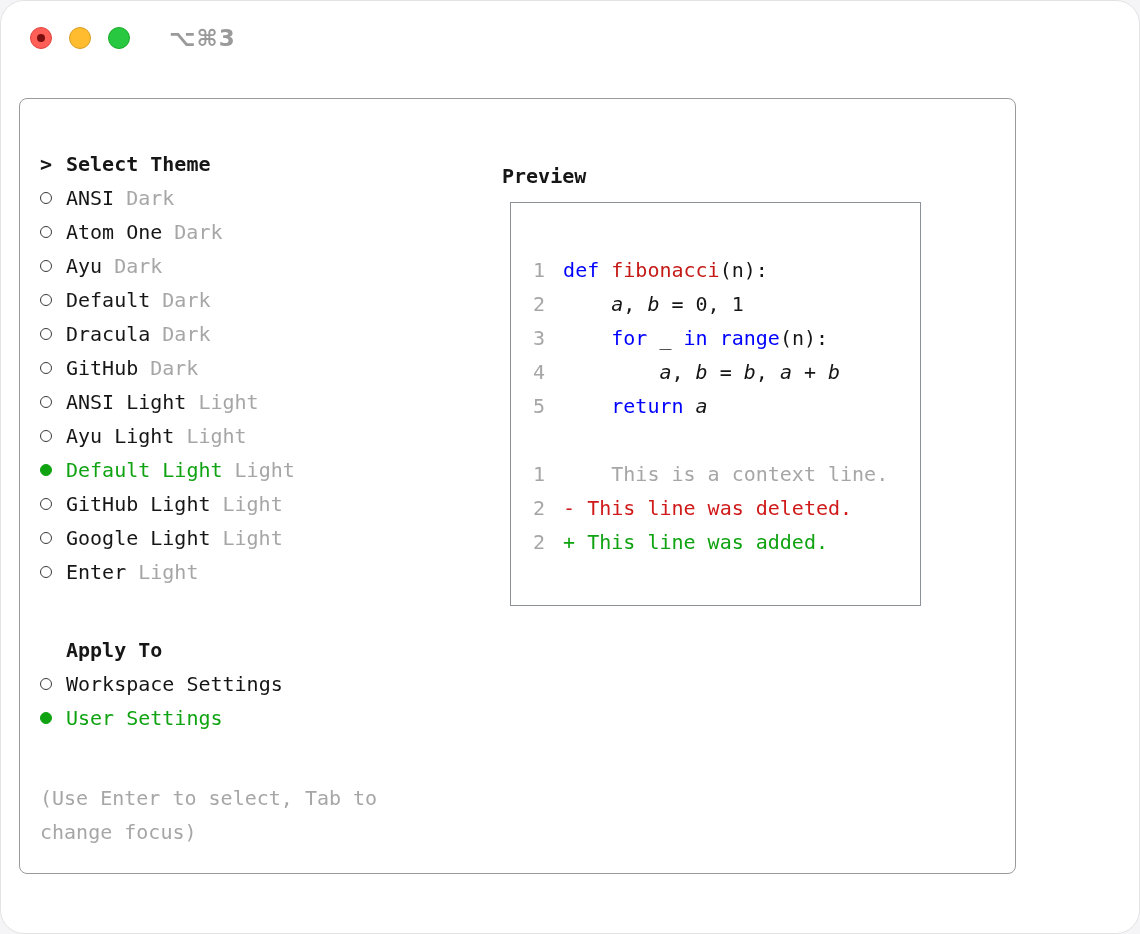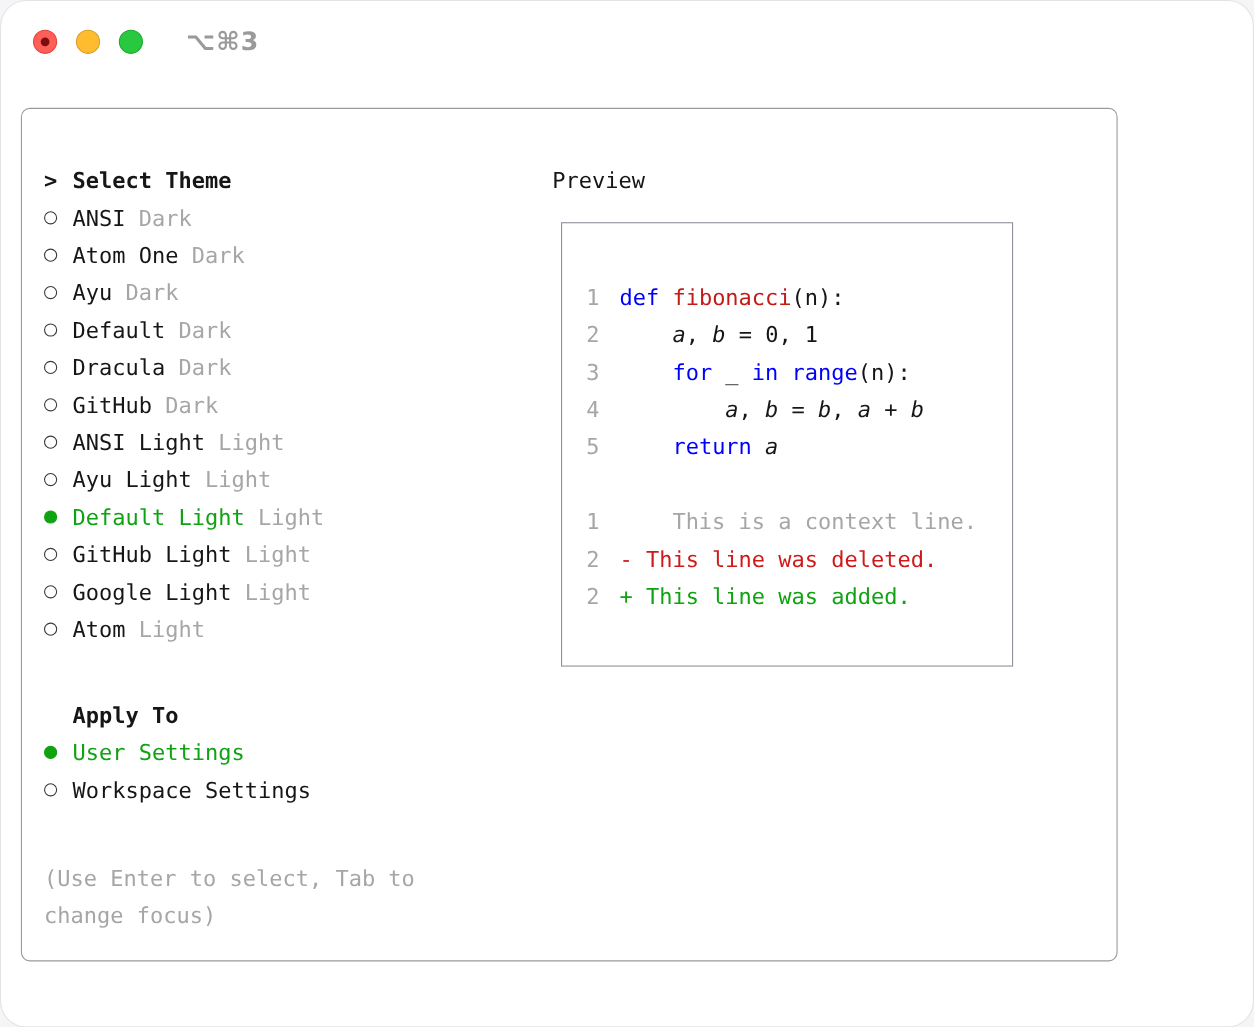--- a/index.html
+++ b/index.html
@@ -45,21 +45,21 @@
   .prompt{font-weight:bold;color:var(--text);}
   .row.header .title{font-weight:bold;color:var(--text);}
   .marker{width:12px;height:12px;border-radius:50%;border:1.5px solid #3a3a3a;display:inline-block;}
   .item.selected .marker{background:var(--accent-green);border-color:var(--accent-green);}
   .item .name{color:var(--text);}
   .item.selected .name{color:var(--accent-green);}
   .item .tag{color:var(--muted-gray);margin-left:12px;}
   .apply{margin-top:44px;}
   .hint{margin-top:46px;line-height:34px;color:var(--muted-gray);width:400px;}
   
-  .preview-title{position:absolute;left:482px;top:48px;height:34px;line-height:34px;font-size:20px;font-weight:normal;}
+  .preview-title{position:absolute;left:482px;top:60px;height:34px;line-height:34px;font-size:20px;font-weight:bold;}
   .preview-box{
     position:absolute;left:490px;top:103px;width:411px;height:404px;
     border:1px solid #8d9199;background:#fff;
     font-size:20px;line-height:34px;
     padding:50px 0 0 22px;
   }
   .code-row,.diff-row{white-space:pre;height:34px;}
   .ln{display:inline-block;width:2.5ch;color:var(--muted-gray);}
   .tok-kw{color:var(--keyword-blue);}
   .tok-fn{color:var(--function-red);}
@@ -97,31 +97,31 @@
           <div class="row item"><span class="marker-col"><span class="marker"></span></span><span class="name">Atom One</span><span class="tag">Dark</span></div>
           <div class="row item"><span class="marker-col"><span class="marker"></span></span><span class="name">Ayu</span><span class="tag">Dark</span></div>
           <div class="row item"><span class="marker-col"><span class="marker"></span></span><span class="name">Default</span><span class="tag">Dark</span></div>
           <div class="row item"><span class="marker-col"><span class="marker"></span></span><span class="name">Dracula</span><span class="tag">Dark</span></div>
           <div class="row item"><span class="marker-col"><span class="marker"></span></span><span class="name">GitHub</span><span class="tag">Dark</span></div>
           <div class="row item"><span class="marker-col"><span class="marker"></span></span><span class="name">ANSI Light</span><span class="tag">Light</span></div>
           <div class="row item"><span class="marker-col"><span class="marker"></span></span><span class="name">Ayu Light</span><span class="tag">Light</span></div>
           <div class="row item selected"><span class="marker-col"><span class="marker"></span></span><span class="name">Default Light</span><span class="tag">Light</span></div>
           <div class="row item"><span class="marker-col"><span class="marker"></span></span><span class="name">GitHub Light</span><span class="tag">Light</span></div>
           <div class="row item"><span class="marker-col"><span class="marker"></span></span><span class="name">Google Light</span><span class="tag">Light</span></div>
-          <div class="row item"><span class="marker-col"><span class="marker"></span></span><span class="name">Atom</span><span class="tag">Light</span></div>
+          <div class="row item"><span class="marker-col"><span class="marker"></span></span><span class="name">Enter</span><span class="tag">Light</span></div>
         </div>
 
       <div class="apply">
         <div class="row header">
           <span class="marker-col"></span>
           <span class="title">Apply To</span>
         </div>
         <div id="apply-list">
+            <div class="row item"><span class="marker-col"><span class="marker"></span></span><span class="name">Workspace Settings</span></div>
             <div class="row item selected"><span class="marker-col"><span class="marker"></span></span><span class="name">User Settings</span></div>
-            <div class="row item"><span class="marker-col"><span class="marker"></span></span><span class="name">Workspace Settings</span></div>
           </div>
       </div>
 
       <div class="hint">(Use Enter to select, Tab to change focus)</div>
     </div>
 
     <div class="preview-title">Preview</div>
 
     <div class="preview-box">
       <div id="code-lines">

